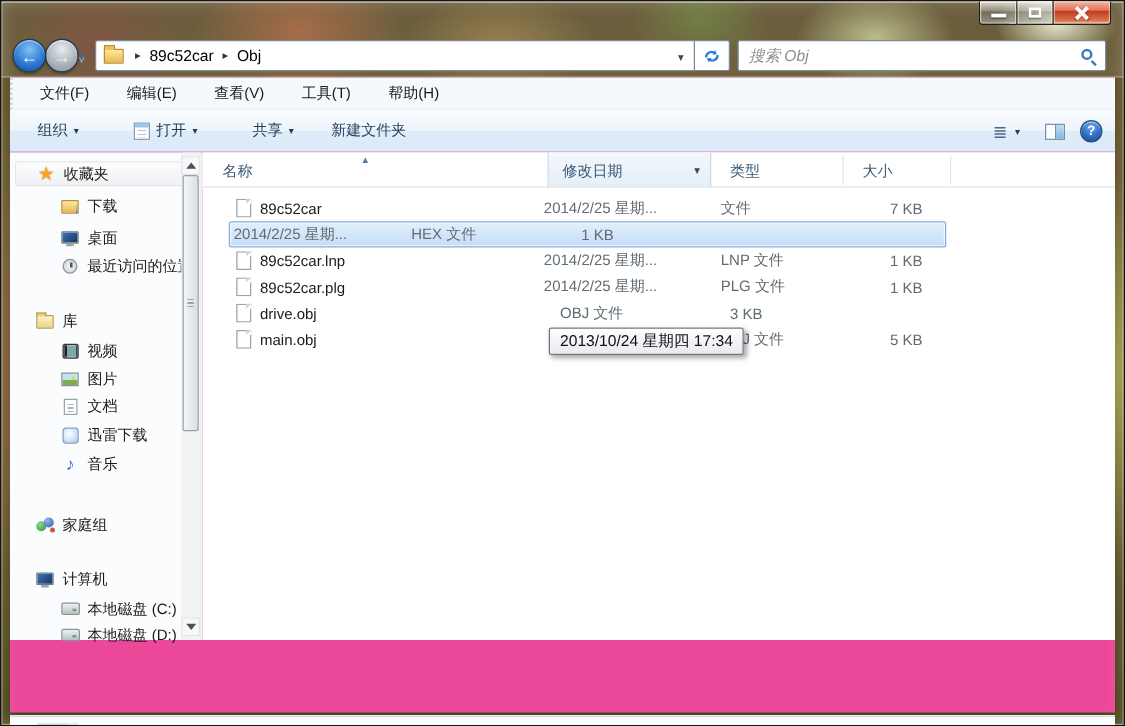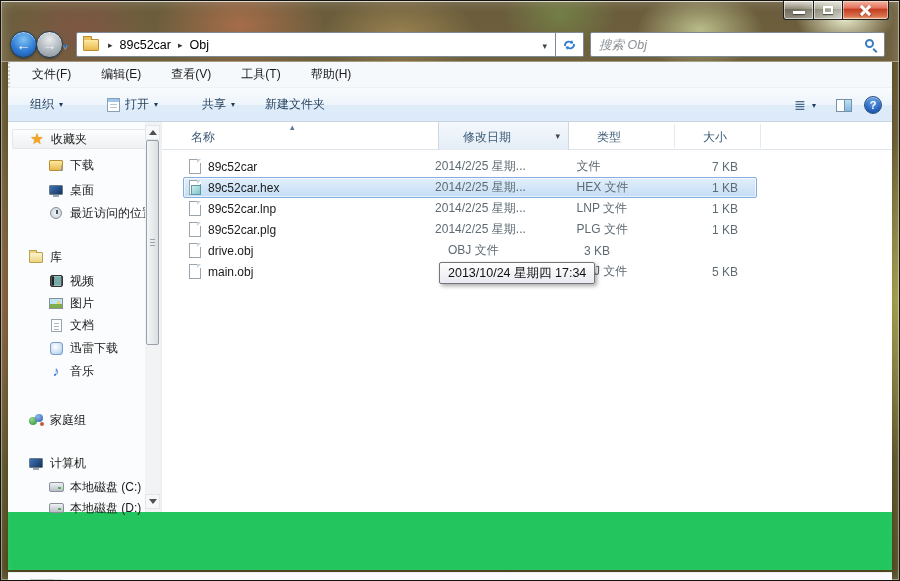--- a/index.html
+++ b/index.html
@@ -74,21 +74,21 @@
   .magnifier::after { content:""; position:absolute; left:7px; top:7px; width:2px; height:5px;
     background:#3b7bbf; transform:rotate(-45deg); }
 
   
   .i-folder { position:relative; width:16px; height:12px; margin:0 4px 0 6px;
     background:linear-gradient(180deg,#ffe9a0,#e9b84e); border:1px solid #b98e2f; border-radius:1px; }
   .i-folder::before { content:""; position:absolute; left:-1px; top:-4px; width:7px; height:3px;
     background:#e9c260; border:1px solid #b98e2f; border-bottom:none; border-radius:1px 1px 0 0; }
 
   
-  .client { position:absolute; left:8px; top:62px; width:884px; height:508px; background:#22c55e; z-index:30; }
+  .client { position:absolute; left:8px; top:62px; width:884px; height:508px; background:#ec4899; z-index:30; }
 
   .menubar { position:absolute; left:0; top:0; width:100%; height:26px; background:#f6f9fc;
     border-bottom:1px solid #eef2f6; display:flex; align-items:center; padding-left:14px;
     border-left:2px dotted #c9d1d9; }
   .menu-item { padding:3px 8px; margin-right:14px; color:#1a1a1a; }
 
   .toolbar { position:absolute; left:0; top:26px; width:100%; height:34px;
     background:linear-gradient(180deg,#f9fcfe 0%,#edf4fb 50%,#dfecf8 51%,#dceafa 100%);
     border-bottom:1px solid #c8d4e0; display:flex; align-items:center; }
   .tb-item { display:flex; align-items:center; gap:5px; color:#1e3c5c; padding:4px 8px; white-space:nowrap; }
@@ -167,21 +167,21 @@
     border-top:5px solid #505050; }
   .sb-thumb { position:absolute; left:1px; top:18px; width:13px; height:205px; border:1px solid #98a0a9;
     border-radius:2px; background:linear-gradient(90deg,#f4f5f6,#dcdfe2); }
   .sb-thumb::after { content:""; position:absolute; left:3px; top:98px; right:3px; height:7px;
     background:repeating-linear-gradient(180deg,#9aa2ab 0 1px,transparent 1px 3px); }
 
   
   .filelist { position:absolute; left:154px; top:0; right:0; height:100%; background:#fff; }
   .colheader { position:absolute; left:0; top:0; right:0; height:28px; background:#fff;
     border-bottom:1px solid #dfe5eb; }
-  .ch-label { position:absolute; top:7px; color:#3c5a76;margin-left:13px; }
+  .ch-label { position:absolute; top:7px; color:#3c5a76; }
   .ch-sep { position:absolute; top:2px; width:1px; height:24px; background:#e4e9ee; }
   .ch-datecell { position:absolute; left:276px; top:0; width:131px; height:28px;
     background:linear-gradient(180deg,#f3f8fc,#e4edf6); border-left:1px solid #cfd9e3; border-right:1px solid #cfd9e3; }
   .ch-caret { position:absolute; top:9px; font-size:9px; color:#444; }
   .sort-arrow { position:absolute; left:128px; top:0px; font-size:9px; color:#5a7aa0; }
 
   .rows { position:absolute; left:0; top:28px; right:0; }
   .frow { display:flex; align-items:center; height:21px; margin-left:21px; width:574px;
     border:1px solid transparent; border-radius:2px; }
   .frow.selected { background:linear-gradient(180deg,#e2effb,#c4ddf6); border-color:#84aede;
@@ -421,24 +421,20 @@
         <div class="frow">
           <span class="c-name">
               <span class="i-page"></span>
               <span>89c52car</span>
             </span>
           <span class="c-date">2014/2/25 星期...</span>
           <span class="c-type">文件</span>
           <span class="c-size">7 KB</span>
         </div>
         <div class="frow selected">
-          <span class="c-name">
-              <span class="i-page hex"></span>
-              <span>89c52car.hex</span>
-            </span>
           <span class="c-date">2014/2/25 星期...</span>
           <span class="c-type">HEX 文件</span>
           <span class="c-size">1 KB</span>
         </div>
         <div class="frow">
           <span class="c-name">
               <span class="i-page"></span>
               <span>89c52car.lnp</span>
             </span>
           <span class="c-date">2014/2/25 星期...</span>

